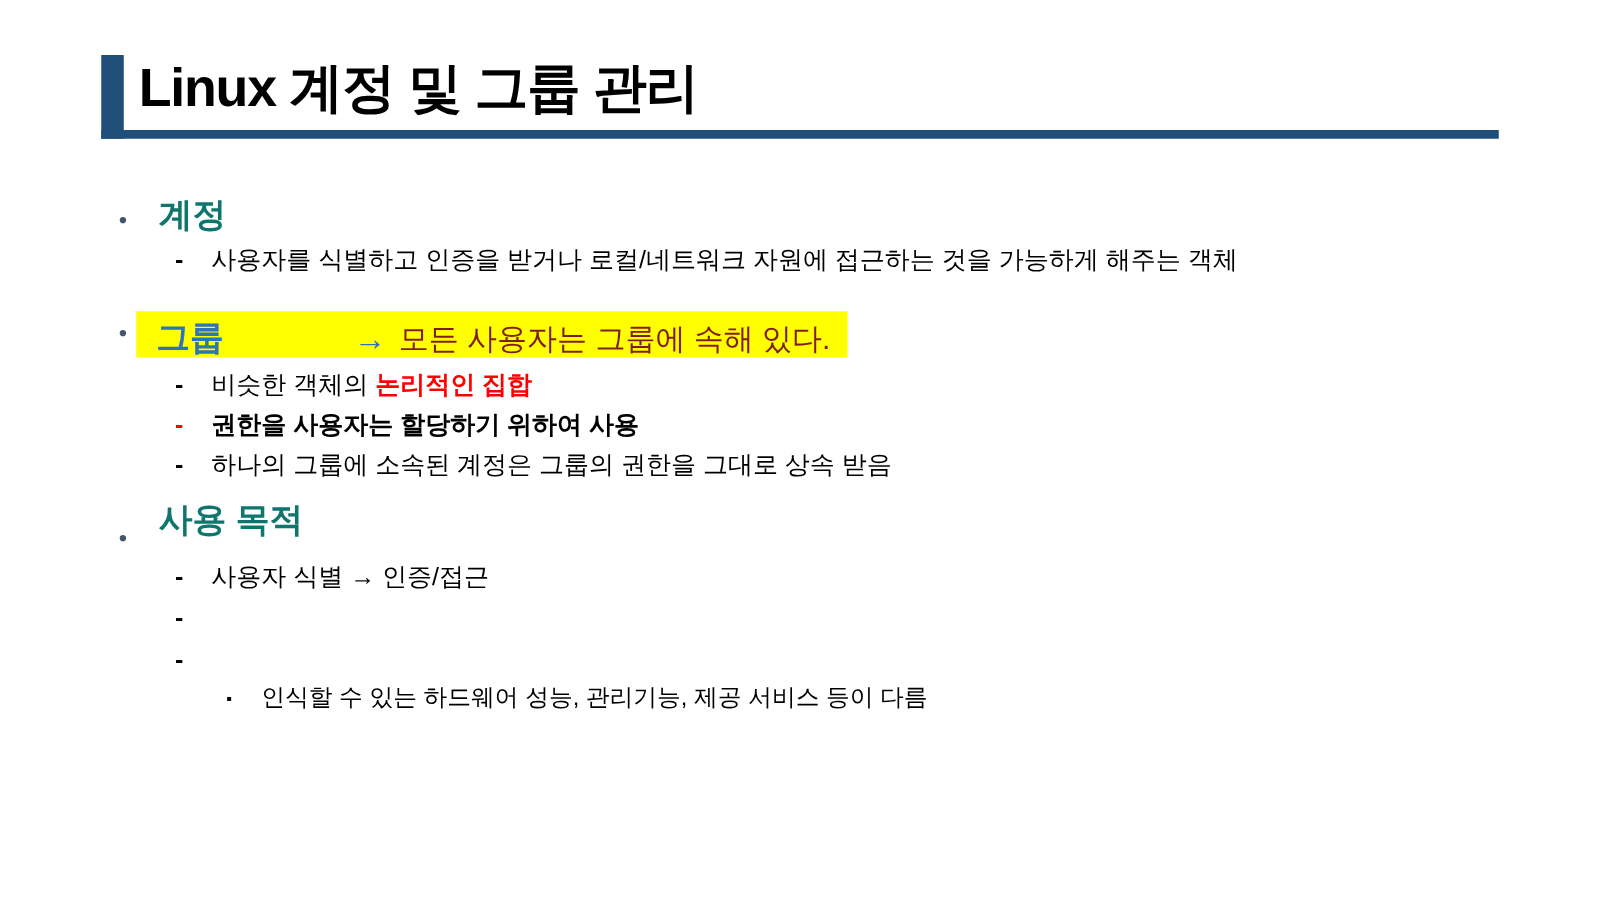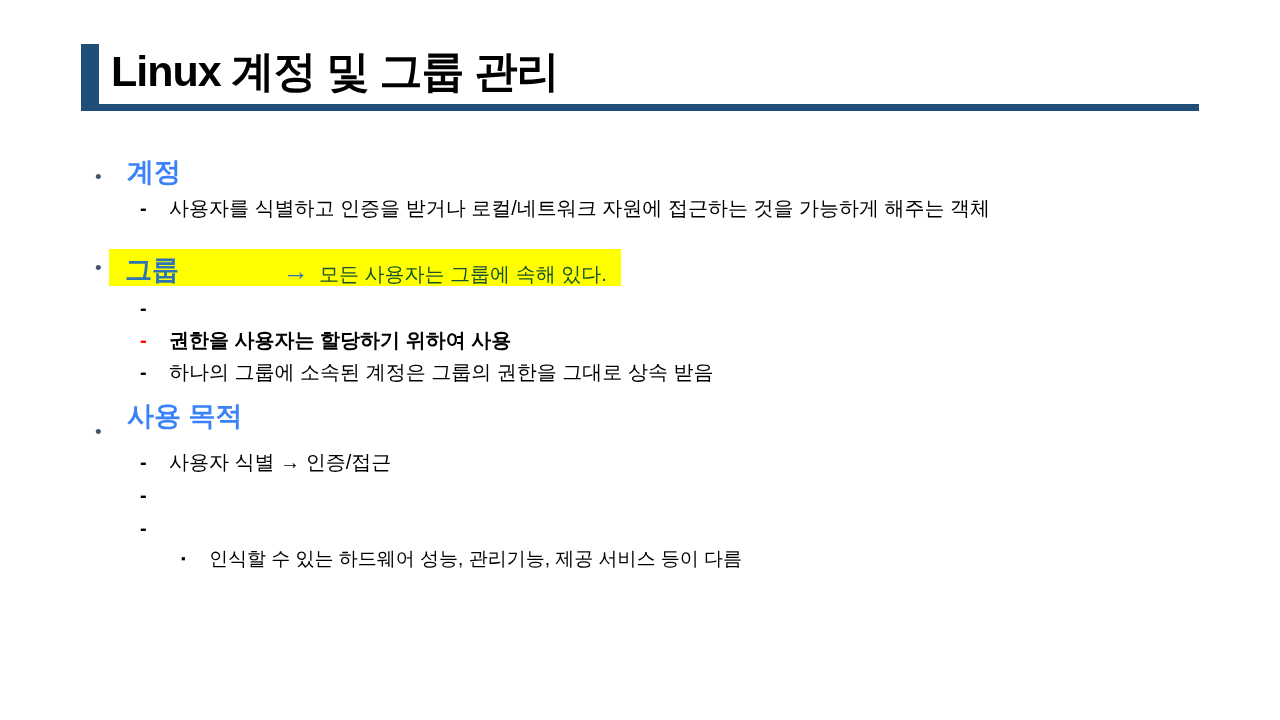--- a/index.html
+++ b/index.html
@@ -49,21 +49,21 @@
     position: absolute;
     display: flex;
     align-items: flex-start;
     white-space: nowrap;
   }
   .heading {
     position: absolute;
     left: 127px;
     font-size: 27px;
     font-weight: 700;
-    color: #3b82f6;
+    color: #0f766e;
     line-height: 1.1;
     white-space: nowrap;
   }
 
   
   .hl-box {
     position: absolute;
     left: 109px; top: 249px;
     height: 35px;
     background: #FFFF00;
@@ -78,23 +78,23 @@
     line-height: 1;
   }
   .hl-arrow {
     font-size: 26px;
     font-weight: 700;
     color: #2E75B6;
     margin-left: 104px;
     line-height: 1;
   }
   .hl-note {
-    font-size: 20px;
+    font-size: 24px;
     font-weight: 500;
-    color: #14532d;
+    color: #7f1d1d;
     margin-left: 10px;
     line-height: 1;
   }
 
   
   .sub-item { left: 140px; font-size: 20px; line-height: 1.25; }
   .sub-item .dash {
     width: 29px;
     flex: 0 0 29px;
     font-weight: 600;
@@ -141,20 +141,21 @@
 
   <span class="dot-bullet" style="top:258px">•</span>
   <div class="hl-box">
     <span class="hl-heading">그룹</span>
     <span class="hl-arrow">→</span>
     <span class="hl-note">모든 사용자는 그룹에 속해 있다.</span>
   </div>
 
   <div class="row sub-item" style="top:296px">
     <span class="dash">-</span>
+    <span class="txt"><span>비슷한 객체의 </span><span class="red">논리적인 집합</span></span>
   </div>
 
   <div class="row sub-item" style="top:328px">
     <span class="dash red">-</span>
     <span class="txt red">권한을 사용자는 할당하기 위하여 사용</span>
   </div>
 
   <div class="row sub-item" style="top:360px">
     <span class="dash">-</span>
     <span class="txt">하나의 그룹에 소속된 계정은 그룹의 권한을 그대로 상속 받음</span>

